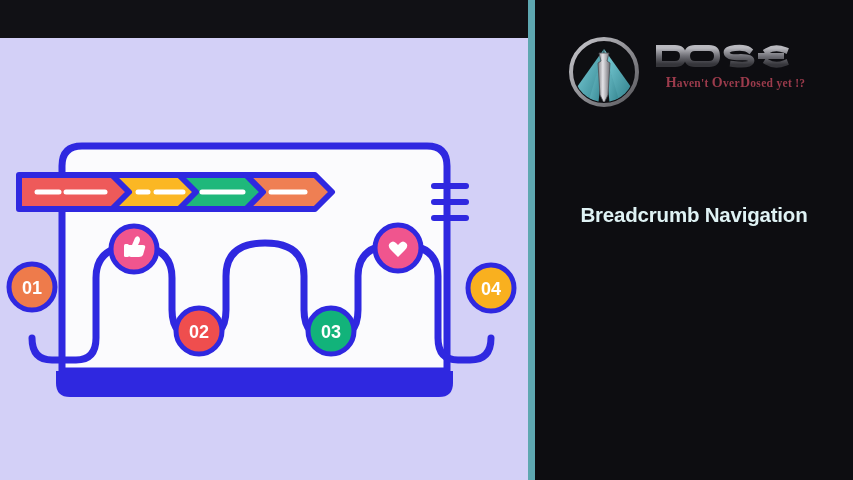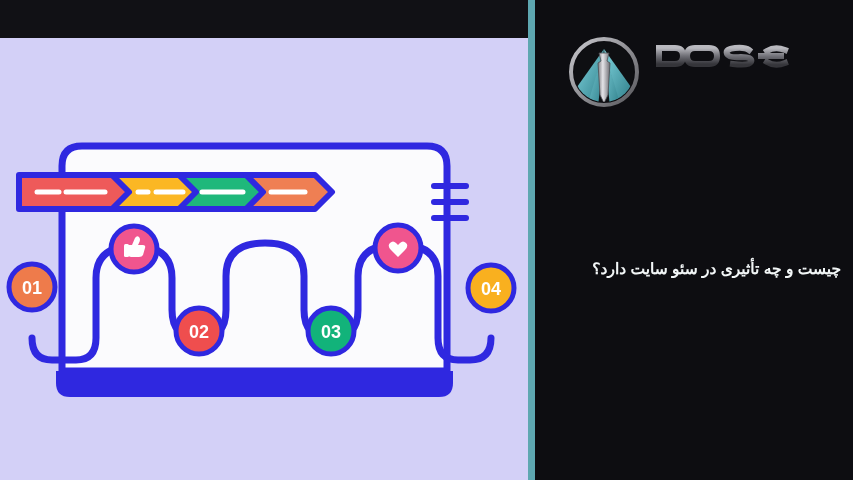--- a/index.html
+++ b/index.html
@@ -225,19 +225,22 @@
             <path d="M42 7 L56 7 Q64 7 64 15 Q64 23 56 23 L42 23 Q34 23 34 15 Q34 7 42 7 Z"></path>
 
             <path d="M96 9 Q92 6 82 7 Q72 8 74 13 Q76 17 88 16 Q100 16 98 21 Q96 25 80 23"></path>
 
             <path d="M132 9 Q122 5 114 10 M108 15 L128 15 M114 21 Q122 26 132 22"></path>
 
             <line x1="142" y1="7" x2="142" y2="23"></line>
             <line x1="152" y1="7" x2="152" y2="23"></line>
           </g>
         </svg>
+        <div class="logo-tagline">
+          <span class="cap">H</span><span>aven't </span><span class="cap">O</span><span>ver</span><span class="cap">D</span><span>osed </span><span>yet !?</span>
+        </div>
       </div>
     </div>
 
-    <div class="subline">چیست و چه تأثیری در سئو سایت دارد؟</div>
+    <div class="headline">Breadcrumb Navigation</div>
   </div>
 
 </div>
 
 </body></html>

